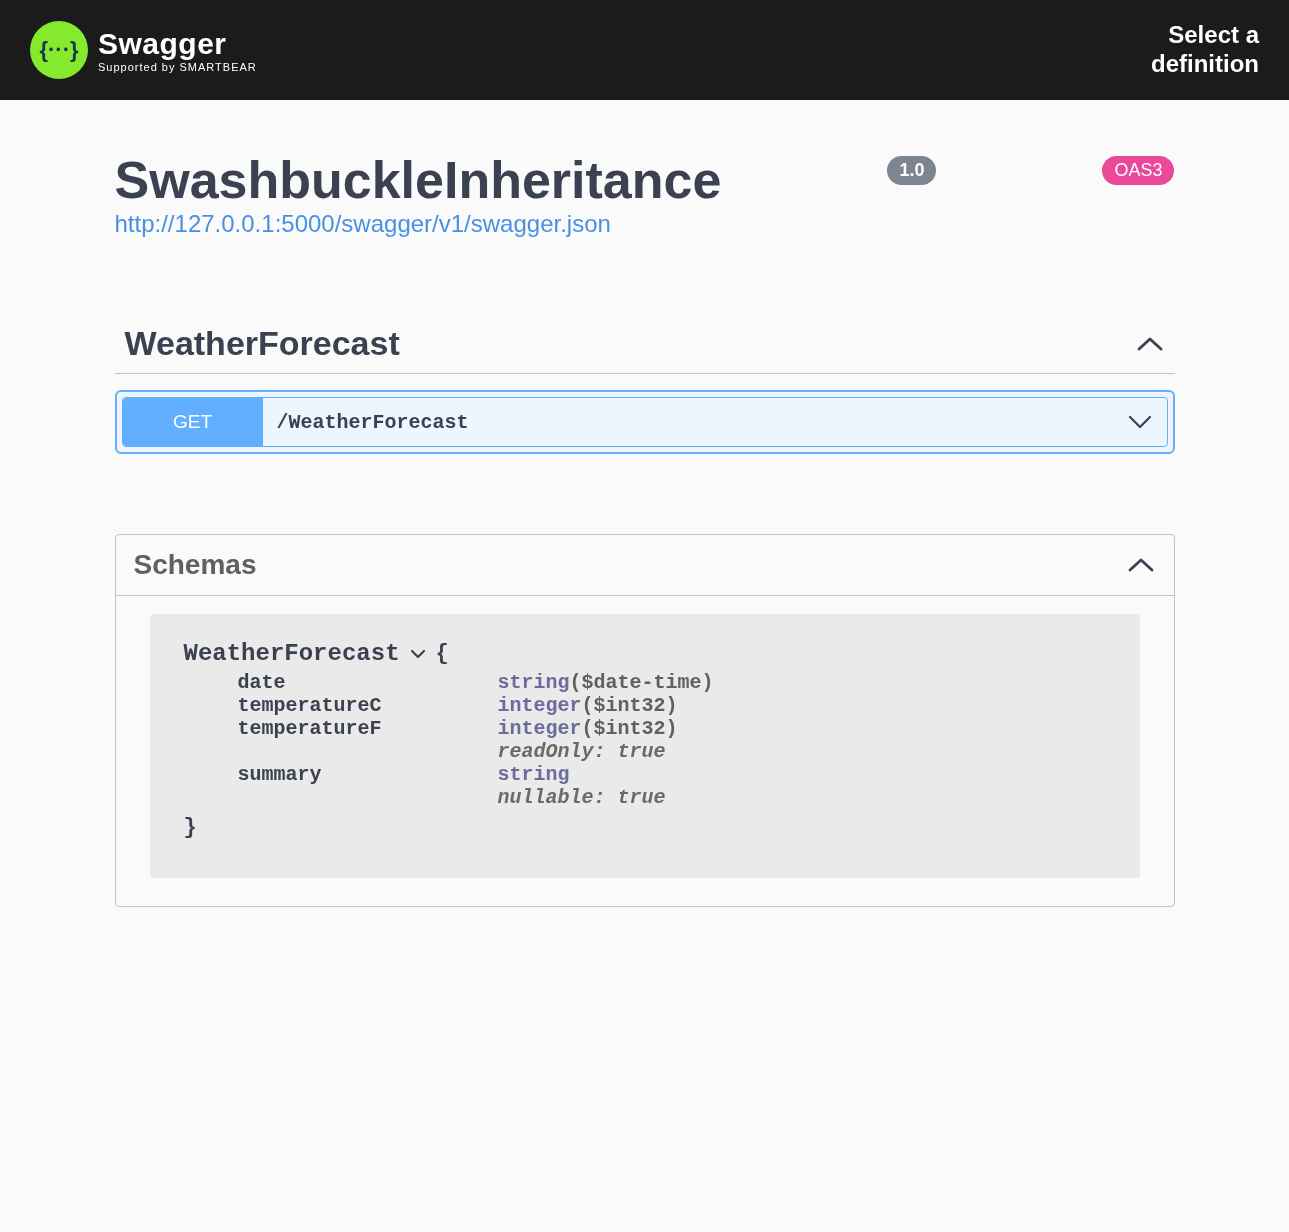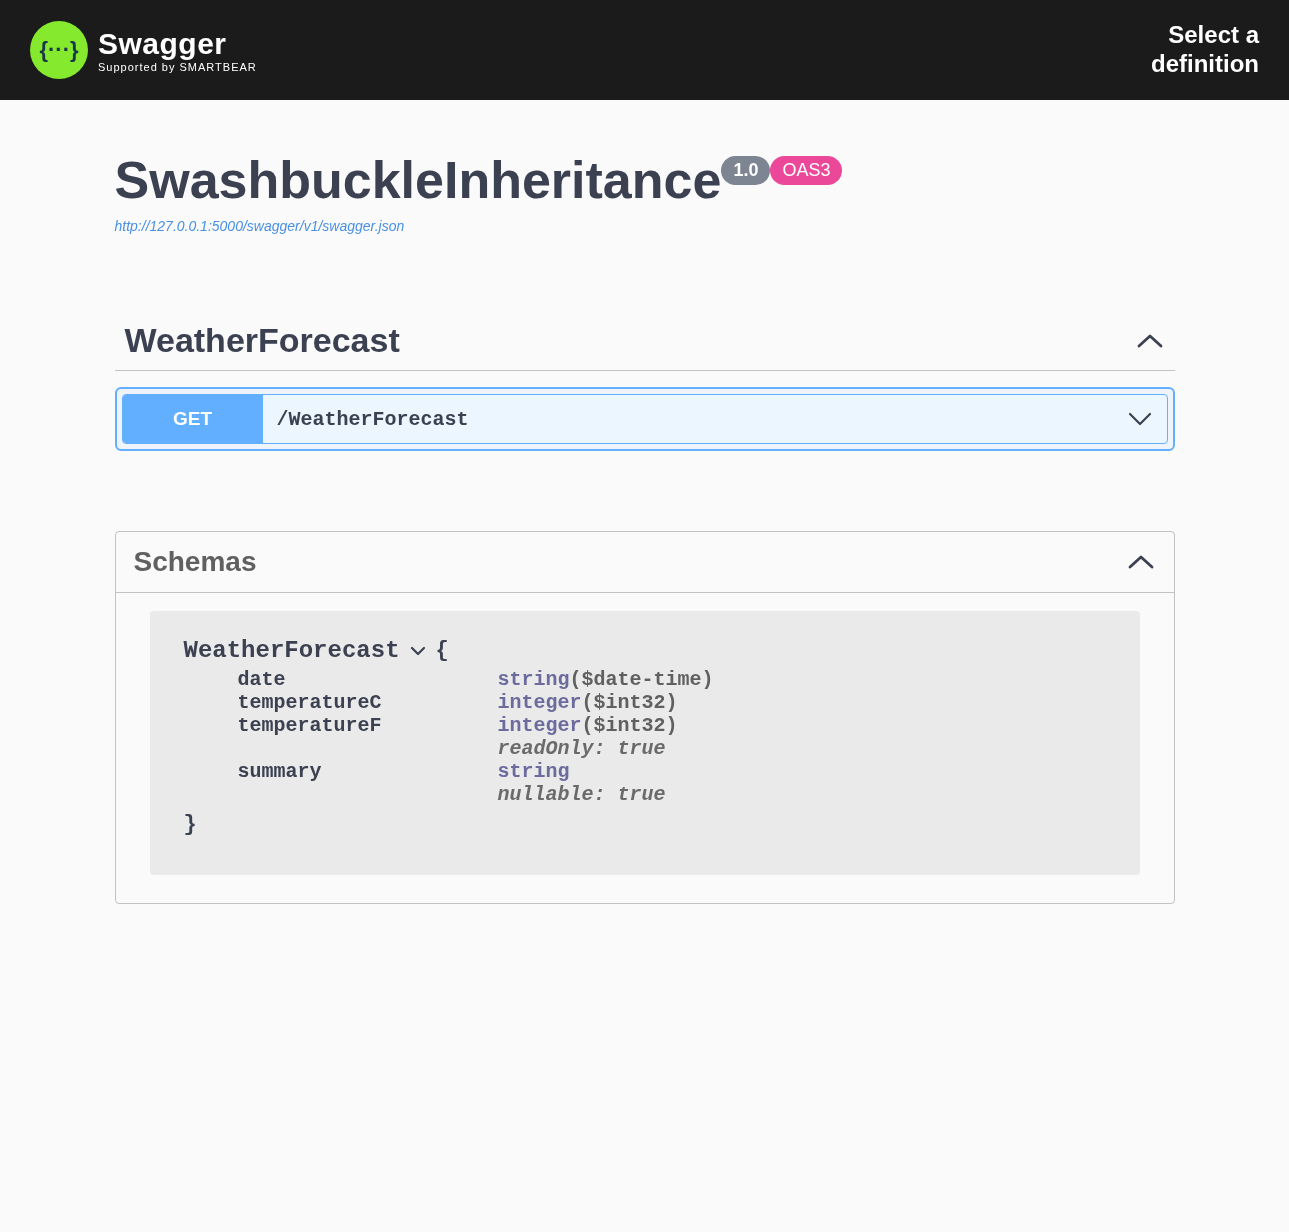--- a/index.html
+++ b/index.html
@@ -65,40 +65,38 @@
   }
   .def-select-wrap .chev {
     position: absolute;
     right: 14px; top: 50%;
     transform: translateY(-50%);
     pointer-events: none;
   }
 
   .container { max-width: 1120px; margin: 0 auto; padding: 50px 30px; }
 
-  .title-line { display: flex; align-items: flex-start; flex-wrap: wrap; gap: 0; }
+  .title-line { display: flex; align-items: flex-start; flex-wrap: wrap; gap: 0; justify-content: space-between; }
   .api-title { font-size: 52px; font-weight: 800; color: #3b4151; }
   .badge-ver {
     background: #7d8492; color: #fff;
     border-radius: 50px; padding: 4px 12px;
     font-size: 18px; font-weight: 700;
     position: relative; top: 6px;
   }
   .badge-oas {
     background: #ec4899; color: #fff;
     border-radius: 50px; padding: 4px 12px;
     font-size: 18px; font-weight: 400;
     position: relative; top: 6px;
   }
   .api-url {
-    color: #4990e2; font-size: 14px;
+    color: #4990e2; font-size: 24px;
     text-decoration: none;
     display: inline-block;
-    margin-top: 8px;
-    font-style: italic;
   }
 
   .tag-section { margin-top: 80px; }
   .tag-header {
     display: flex;
     align-items: center;
     border-bottom: 1px solid rgba(59,65,81,0.3);
     padding: 6px 10px 10px;
     cursor: pointer;
   }
@@ -118,21 +116,21 @@
     border-radius: 4px;
     display: flex;
     align-items: center;
     height: 50px;
     cursor: pointer;
     padding-right: 14px;
   }
   .method-get {
     background: #61affe;
     color: #fff;
-    font-weight: 700;
+    font-weight: 400;
     font-size: 19px;
     display: flex;
     align-items: center;
     justify-content: center;
     height: 100%;
     width: 140px;
     border-radius: 3px 0 0 3px;
   }
   .op-path {
     font-family: ui-monospace, "Courier New", monospace;

